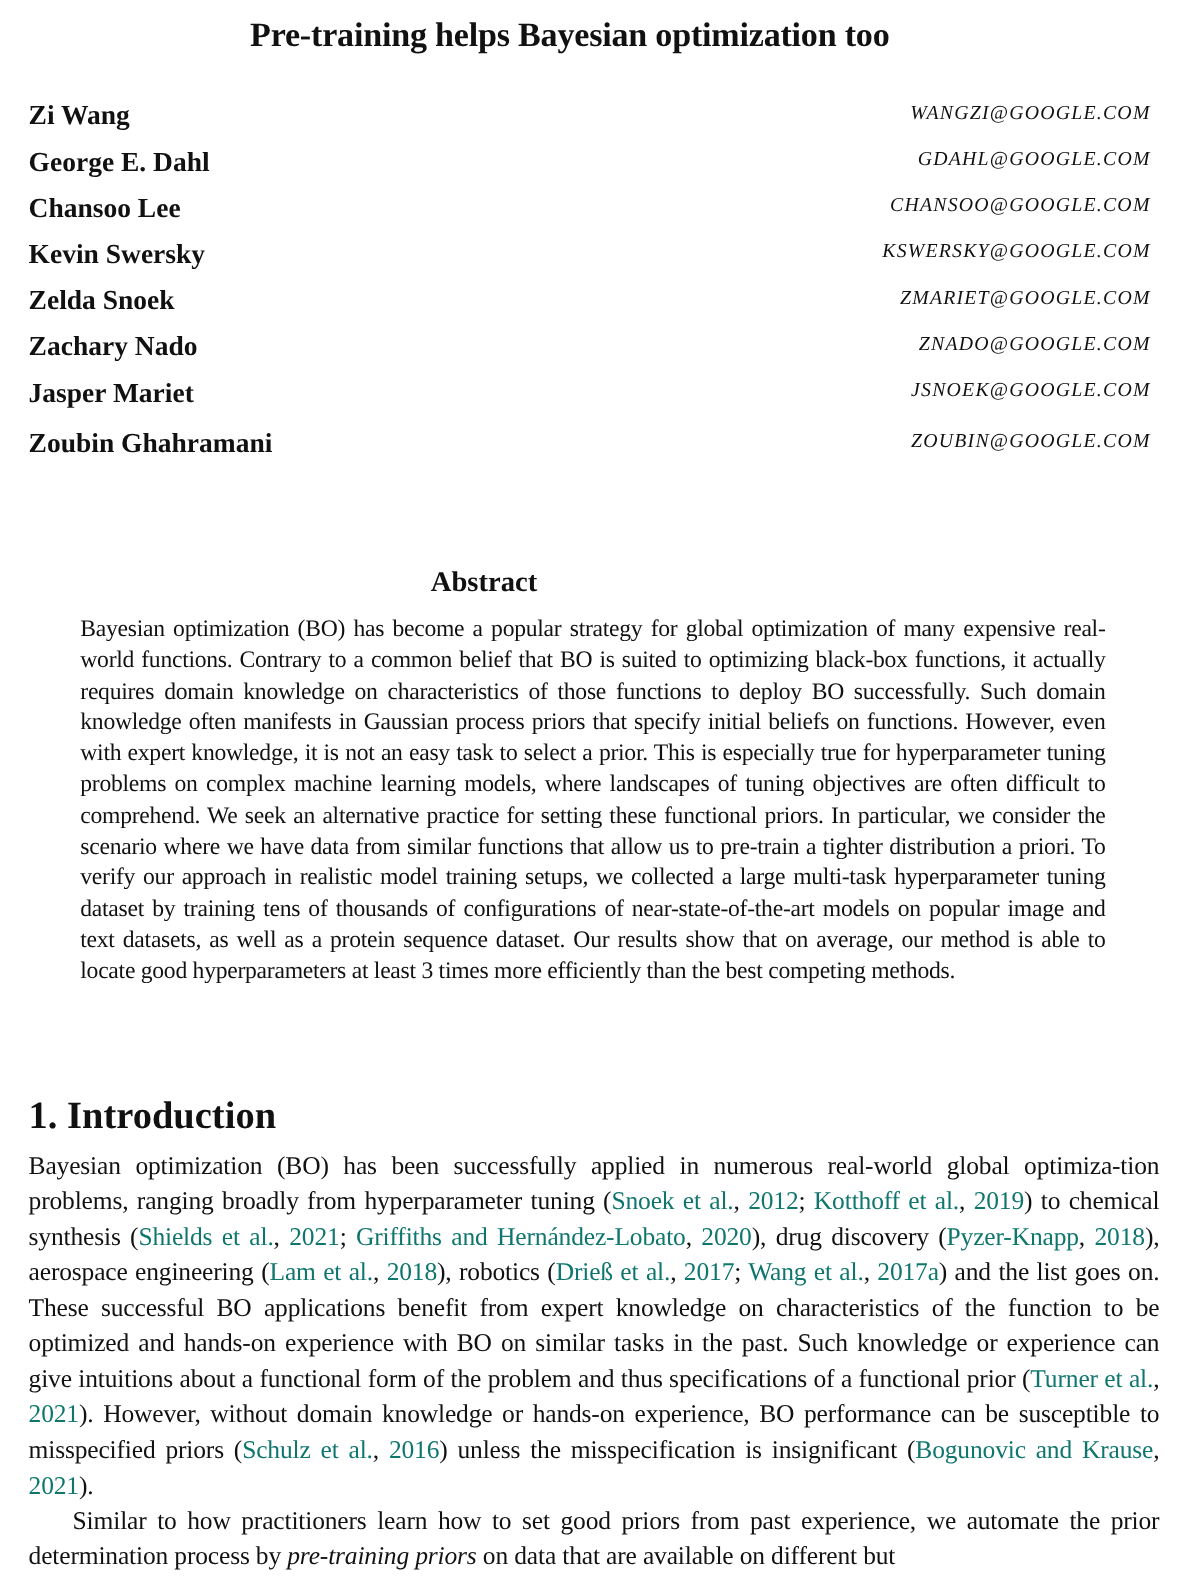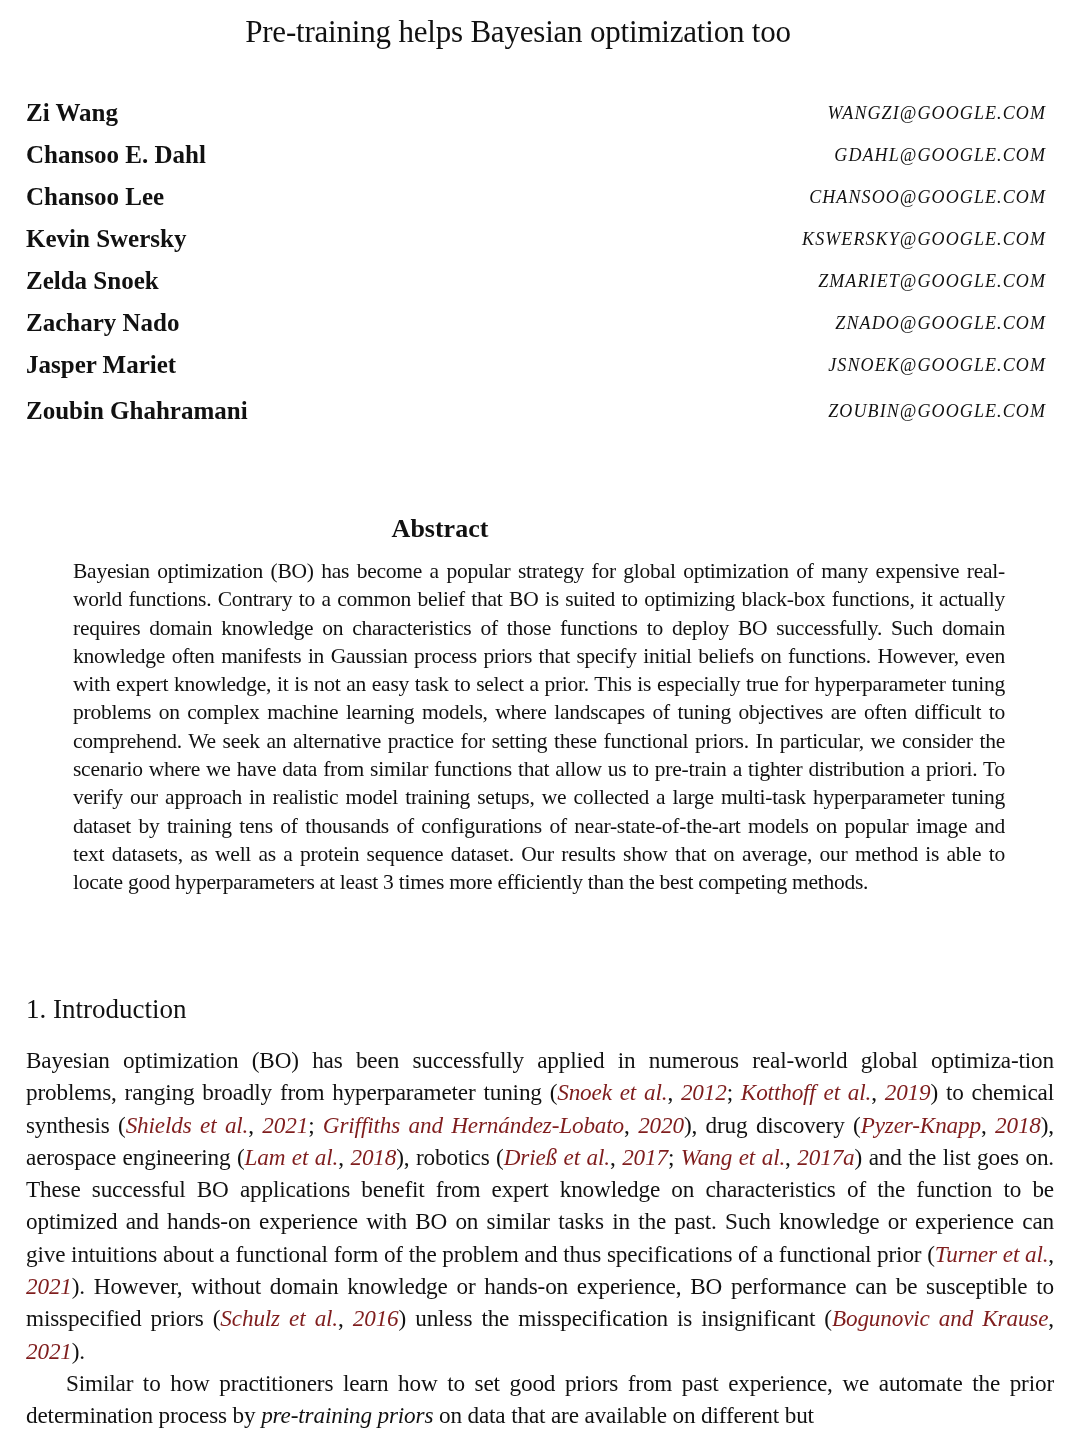--- a/index.html
+++ b/index.html
@@ -2,59 +2,59 @@
 <html><head>
 <meta charset="utf-8">
 <style>
   html, body { margin: 0; padding: 0; background: #ffffff; }
   body {
     width: 1080px; height: 1449px; overflow: hidden; position: relative;
     font-family: "Liberation Serif", "DejaVu Serif", serif; color: #111;
   }
   .title {
     position: absolute; left: 0; top: 14px; width: 1036px; text-align: center;
-    font-weight: normal; font-size: 31px; letter-spacing: -0.2px;
+    font-weight: bold; font-size: 31px; letter-spacing: -0.2px;
   }
   .authors { position: absolute; left: 26px; top: 92px; width: 1020px; }
-  .author-row { display: flex; justify-content: space-between; align-items: center; height: 42px; }
+  .author-row { display: flex; justify-content: space-between; align-items: flex-start; height: 42px; }
   .author-row.last { margin-top: 4px; }
   .author-name { font-weight: bold; font-size: 25px; }
   .author-email { font-size: 18px; letter-spacing: 1.1px; font-variant: small-caps; text-transform: uppercase; font-style: italic; }
   .abstract-title {
     position: absolute; left: 0; top: 514px; width: 880px; text-align: center;
     font-weight: bold; font-size: 26px;
   }
   .abstract-body {
     position: absolute; left: 73px; top: 557px; width: 932px;
     font-size: 21.5px; line-height: 28.3px; text-align: justify; letter-spacing: -0.25px;
   }
   .section-heading {
-    position: absolute; left: 26px; top: 994px; font-weight: normal; font-size: 27px;
+    position: absolute; left: 26px; top: 994px; font-weight: bold; font-size: 35px;
   }
   .intro {
     position: absolute; left: 26px; top: 1044px; width: 1028px;
     font-size: 23.2px; line-height: 32.3px; text-align: justify; letter-spacing: -0.15px;
   }
   .intro p { margin: 0; }
   .intro p.indent { text-indent: 40px; }
-  .cite { color: #7f1d1d; cursor: pointer; font-style: italic; }
+  .cite { color: #0f766e; cursor: pointer; }
   .em { font-style: italic; }
 </style>
 </head>
 <body>
 
 <div class="title">Pre-training helps Bayesian optimization too</div>
 
 <div class="authors">
   <div class="author-row">
     <span class="author-name">Zi Wang</span>
     <span class="author-email">WANGZI@GOOGLE.COM</span>
   </div>
   <div class="author-row">
-    <span class="author-name">Chansoo E. Dahl</span>
+    <span class="author-name">George E. Dahl</span>
     <span class="author-email">GDAHL@GOOGLE.COM</span>
   </div>
   <div class="author-row">
     <span class="author-name">Chansoo Lee</span>
     <span class="author-email">CHANSOO@GOOGLE.COM</span>
   </div>
   <div class="author-row">
     <span class="author-name">Kevin Swersky</span>
     <span class="author-email">KSWERSKY@GOOGLE.COM</span>
   </div>

